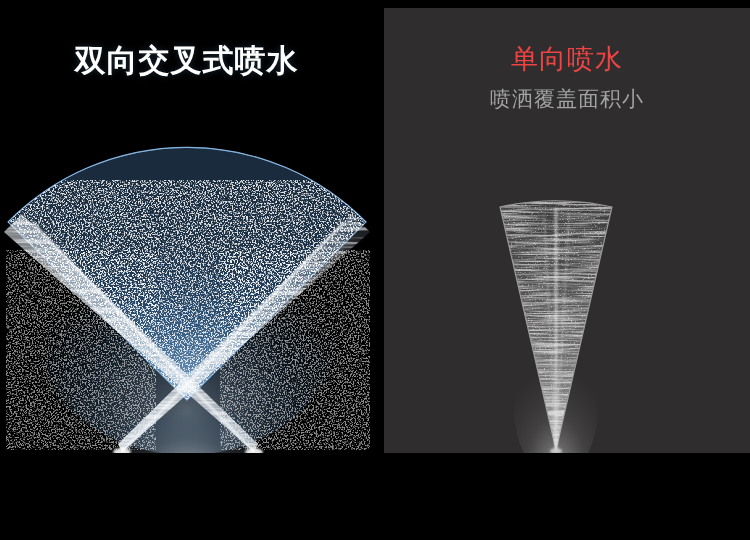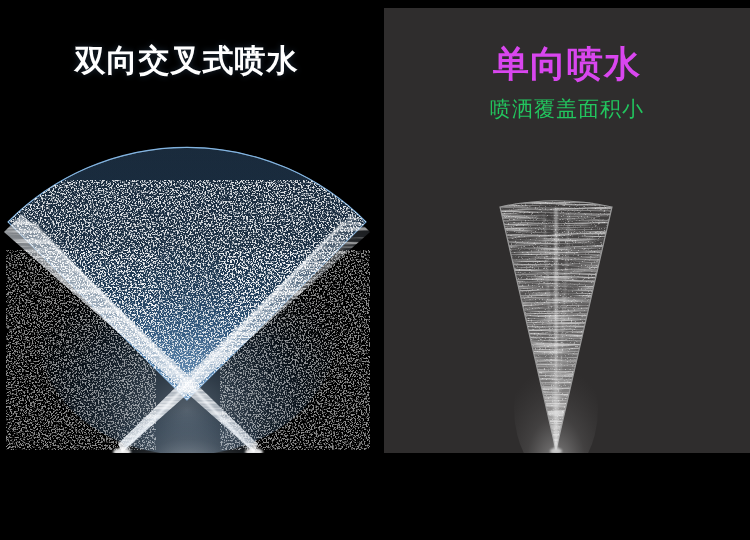--- a/index.html
+++ b/index.html
@@ -69,27 +69,27 @@
     font-size: 31px;
     color: #ffffff;
     text-shadow: 0 0 6px rgba(120,170,230,0.25);
   }
   #subtitle-left {
     font-size: 23px;
     color: #f2f4f7;
     margin-top: 11px;
   }
   #title-right {
-    font-size: 36px;
-    color: #d946ef;
-    font-weight: 700;
+    font-size: 27px;
+    color: #ef4444;
+    font-weight: 400;
   }
   #subtitle-right {
     font-size: 21px;
-    color: #22c55e;
+    color: #a3a3a3;
     margin-top: 13px;
   }
 
   
   .art {
     position: absolute;
     left: 0;
     top: 0;
     width: 100%;
     height: 100%;

